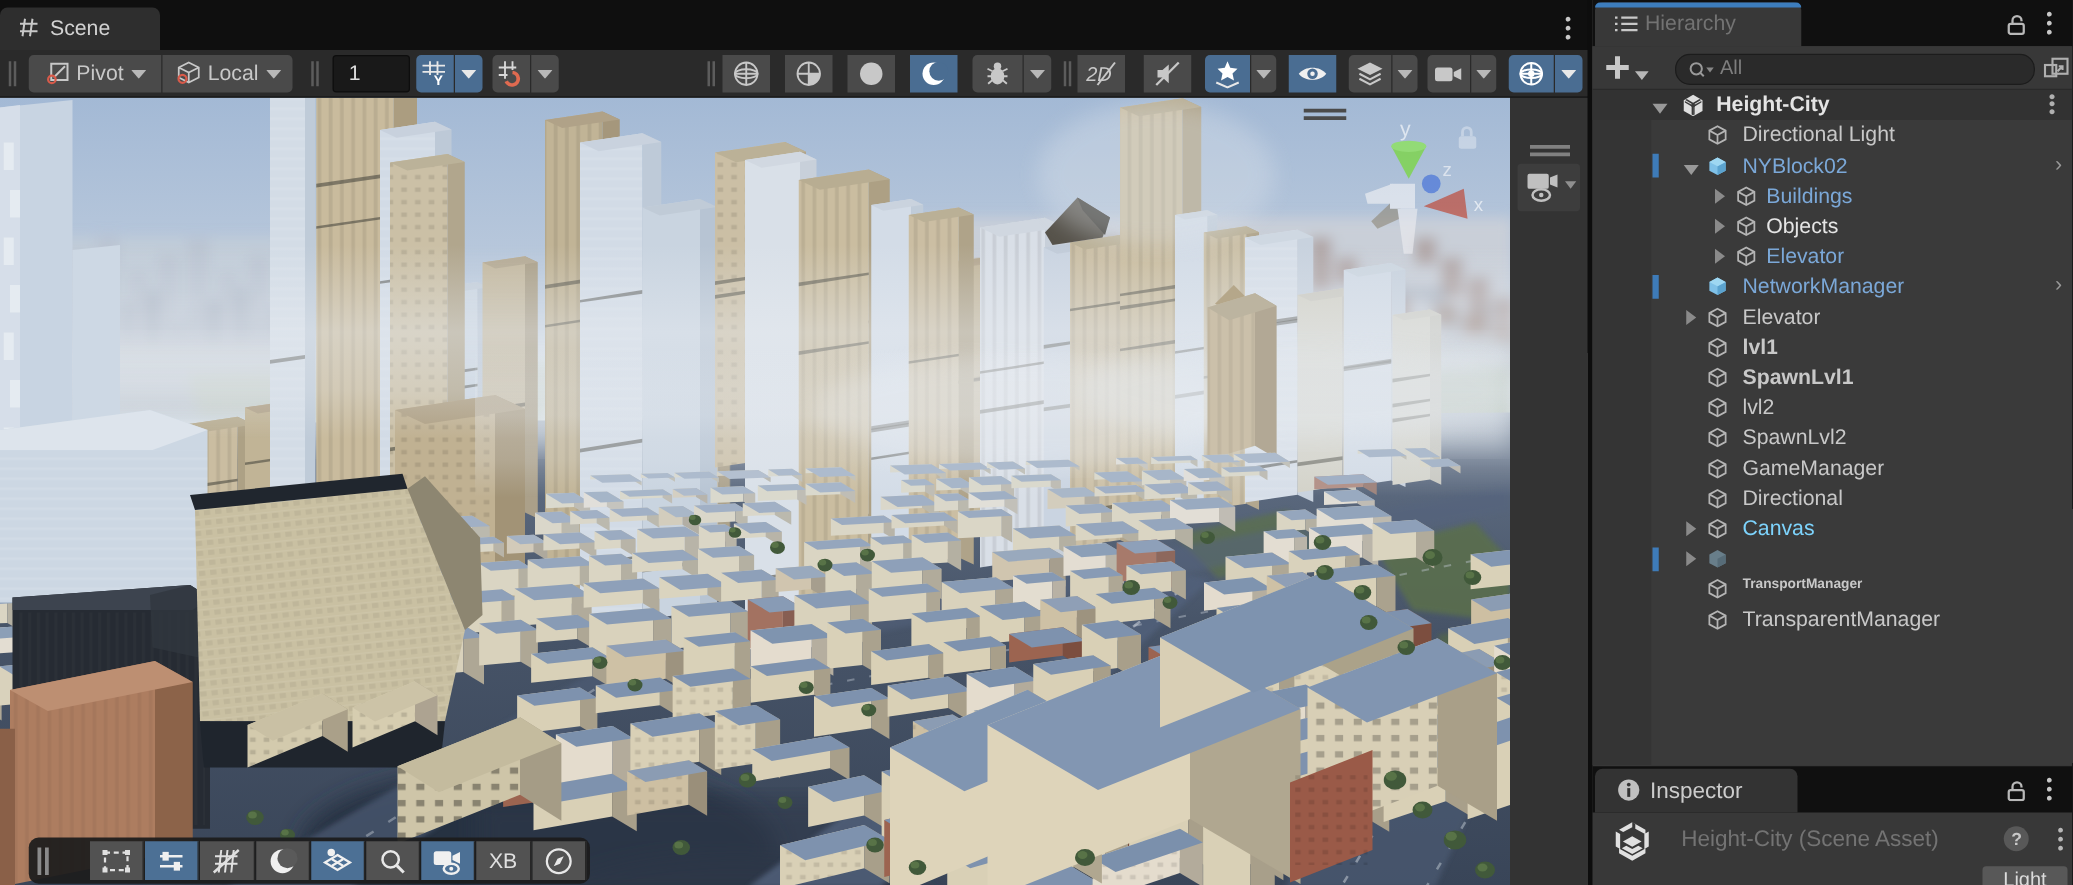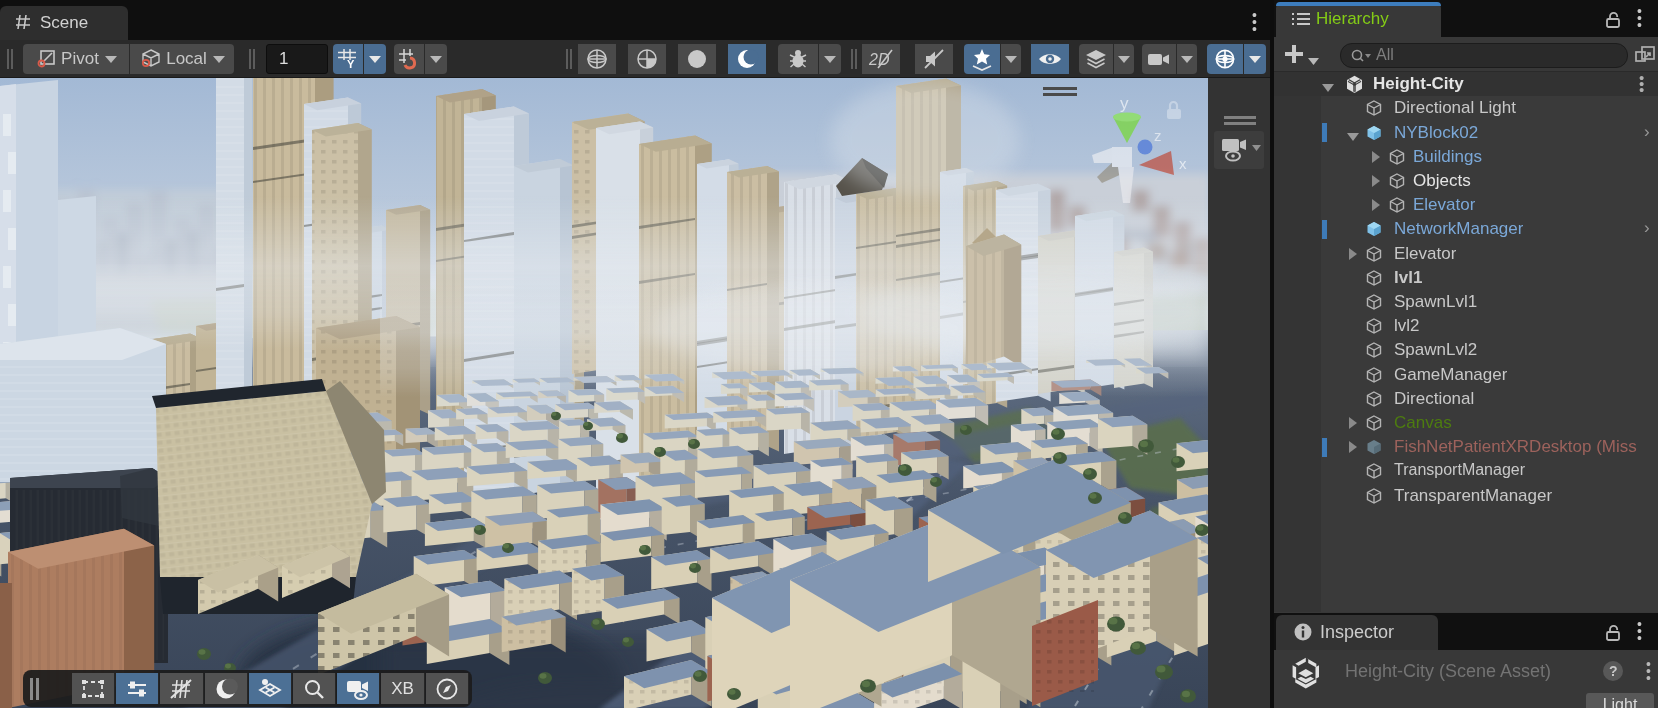--- a/index.html
+++ b/index.html
@@ -1469,21 +1469,21 @@
     <div style="position:absolute;left:1274px;top:0;width:384px;height:612px;background:#3a3a3a"></div>
     <div style="position:absolute;left:1274px;top:0;width:47px;height:612px;background:#343434"></div>
     <div style="position:absolute;left:1274px;top:0;width:384px;height:37px;background:#101010"></div>
     <div style="position:absolute;left:1276px;top:2px;width:165px;height:35px;background:#383838;border-radius:6px 6px 0 0"></div>
     <div style="position:absolute;left:1276px;top:2px;width:165px;height:4px;background:#3d7dbd;border-radius:6px 6px 0 0"></div>
     <div style="position:absolute;left:1291px;top:11px;"><svg width="20" height="16" viewBox="0 0 20 16" style="">
         <g stroke="#c8c8c8" stroke-width="1.8" fill="none">
           <path d="M6 3 L19 3 M6 8 L19 8 M6 13 L19 13 M1 3 L3 3 M1 8 L3 8 M1 13 L3 13"></path>
         </g>
       </svg></div>
-    <div style="position:absolute;left:1316px;top:9px;font-size:17px;color:#84cc16">Hierarchy</div>
+    <div style="position:absolute;left:1316px;top:9px;font-size:17px;color:#737373">Hierarchy</div>
     <div style="position:absolute;left:1604px;top:10px;"><svg width="20" height="18" viewBox="0 0 20 18" style="">
         <rect x="3" y="9" width="12" height="8" rx="1.5" fill="none" stroke="#b8b8b8" stroke-width="1.8"></rect>
         <path d="M6 9 v-2.6 a3.6 3.6 0 0 1 7.2 0 v0.6" stroke="#b8b8b8" stroke-width="1.8" fill="none"></path>
       </svg></div>
     <div style="position:absolute;left:1637px;top:8px;color:#c8c8c8;font-size:14px;line-height:7px;">•<br>•<br>•</div>
     <div style="position:absolute;left:1274px;top:37px;width:384px;height:35px;background:#383838;border-bottom:1px solid #2a2a2a"></div>
     <div style="position:absolute;left:1281px;top:41px;"><svg width="26" height="26" viewBox="0 0 26 26" style="">
         <path d="M11 4 L15 4 L15 11 L22 11 L22 15 L15 15 L15 22 L11 22 L11 15 L4 15 L4 11 L11 11 Z" fill="#c8c8c8"></path>
       </svg></div>
     <div style="position:absolute;left:1308px;top:51px;"><svg width="11" height="8" viewBox="0 0 11 8" style="">
@@ -1590,21 +1590,21 @@
           <path d="M2.5 5.5 L9 9 L15.5 5.5 M9 9 L9 16"></path>
         </g>
       </svg></div>
     <div style="position:absolute;left:1394px;top:267.7px;font-size:17px;font-weight:700;color:#c8c8c8;white-space:nowrap;max-width:264px;overflow:hidden">lvl1</div>
     <div style="position:absolute;left:1365px;top:292.9px;"><svg width="18" height="18" viewBox="0 0 18 18" style="">
         <g fill="none" stroke="#b4b4b4" stroke-width="1.4">
           <path d="M9 2 L15.5 5.5 L15.5 12.5 L9 16 L2.5 12.5 L2.5 5.5 Z"></path>
           <path d="M2.5 5.5 L9 9 L15.5 5.5 M9 9 L9 16"></path>
         </g>
       </svg></div>
-    <div style="position:absolute;left:1394px;top:291.9px;font-size:17px;font-weight:400;color:#c8c8c8;white-space:nowrap;max-width:264px;overflow:hidden">SpawnLvl1</div>
+    <div style="position:absolute;left:1394px;top:291.9px;font-size:17px;font-weight:700;color:#c8c8c8;white-space:nowrap;max-width:264px;overflow:hidden">SpawnLvl1</div>
     <div style="position:absolute;left:1365px;top:317.1px;"><svg width="18" height="18" viewBox="0 0 18 18" style="">
         <g fill="none" stroke="#b4b4b4" stroke-width="1.4">
           <path d="M9 2 L15.5 5.5 L15.5 12.5 L9 16 L2.5 12.5 L2.5 5.5 Z"></path>
           <path d="M2.5 5.5 L9 9 L15.5 5.5 M9 9 L9 16"></path>
         </g>
       </svg></div>
     <div style="position:absolute;left:1394px;top:316.1px;font-size:17px;font-weight:400;color:#c8c8c8;white-space:nowrap;max-width:264px;overflow:hidden">lvl2</div>
     <div style="position:absolute;left:1365px;top:341.3px;"><svg width="18" height="18" viewBox="0 0 18 18" style="">
         <g fill="none" stroke="#b4b4b4" stroke-width="1.4">
           <path d="M9 2 L15.5 5.5 L15.5 12.5 L9 16 L2.5 12.5 L2.5 5.5 Z"></path>
@@ -1628,39 +1628,38 @@
     <div style="position:absolute;left:1394px;top:388.7px;font-size:17px;font-weight:400;color:#c8c8c8;white-space:nowrap;max-width:264px;overflow:hidden">Directional</div>
     <div style="position:absolute;left:1348px;top:415.9px;"><svg width="10" height="14" viewBox="0 0 10 14" style="">
         <path d="M1 1 l0 12 l8 -6 z" fill="#8a8a8a"></path>
       </svg></div>
     <div style="position:absolute;left:1365px;top:413.9px;"><svg width="18" height="18" viewBox="0 0 18 18" style="">
         <g fill="none" stroke="#b4b4b4" stroke-width="1.4">
           <path d="M9 2 L15.5 5.5 L15.5 12.5 L9 16 L2.5 12.5 L2.5 5.5 Z"></path>
           <path d="M2.5 5.5 L9 9 L15.5 5.5 M9 9 L9 16"></path>
         </g>
       </svg></div>
-    <div style="position:absolute;left:1394px;top:412.9px;font-size:17px;font-weight:400;color:#4d7c0f;white-space:nowrap;max-width:264px;overflow:hidden">Canvas</div>
+    <div style="position:absolute;left:1394px;top:412.9px;font-size:17px;font-weight:400;color:#7dd3fc;white-space:nowrap;max-width:264px;overflow:hidden">Canvas</div>
     <div style="position:absolute;left:1322px;top:437.5px;width:5px;height:19px;background:#3e7bb8"></div>
     <div style="position:absolute;left:1348px;top:440.1px;"><svg width="10" height="14" viewBox="0 0 10 14" style="">
         <path d="M1 1 l0 12 l8 -6 z" fill="#8a8a8a"></path>
       </svg></div>
     <div style="position:absolute;left:1365px;top:438.1px;"><svg width="18" height="18" viewBox="0 0 18 18" style="">
         <g opacity="0.55">
           <path d="M9 2 L15.5 5.5 L15.5 12.5 L9 16 L2.5 12.5 L2.5 5.5 Z" fill="#8fb6cc"></path>
           <path d="M2.5 5.5 L9 9 L15.5 5.5 L15.5 12.5 L9 16 L9 9 Z" fill="#6f96ab"></path>
         </g>
       </svg></div>
-    <div style="position:absolute;left:1394px;top:437.1px;font-size:17px;font-weight:400;color:#9d625c;white-space:nowrap;max-width:264px;overflow:hidden">FishNetPatientXRDesktop (Miss</div>
     <div style="position:absolute;left:1365px;top:462.3px;"><svg width="18" height="18" viewBox="0 0 18 18" style="">
         <g fill="none" stroke="#b4b4b4" stroke-width="1.4">
           <path d="M9 2 L15.5 5.5 L15.5 12.5 L9 16 L2.5 12.5 L2.5 5.5 Z"></path>
           <path d="M2.5 5.5 L9 9 L15.5 5.5 M9 9 L9 16"></path>
         </g>
       </svg></div>
-    <div style="position:absolute;left:1394px;top:461.3px;font-size:16px;font-weight:400;color:#c8c8c8;white-space:nowrap;max-width:264px;overflow:hidden">TransportManager</div>
+    <div style="position:absolute;left:1394px;top:461.3px;font-size:11px;font-weight:700;color:#c8c8c8;white-space:nowrap;max-width:264px;overflow:hidden">TransportManager</div>
     <div style="position:absolute;left:1365px;top:486.5px;"><svg width="18" height="18" viewBox="0 0 18 18" style="">
         <g fill="none" stroke="#b4b4b4" stroke-width="1.4">
           <path d="M9 2 L15.5 5.5 L15.5 12.5 L9 16 L2.5 12.5 L2.5 5.5 Z"></path>
           <path d="M2.5 5.5 L9 9 L15.5 5.5 M9 9 L9 16"></path>
         </g>
       </svg></div>
     <div style="position:absolute;left:1394px;top:485.5px;font-size:17px;font-weight:400;color:#c8c8c8;white-space:nowrap;max-width:264px;overflow:hidden">TransparentManager</div>
     <div style="position:absolute;left:1274px;top:612px;width:384px;height:96px;background:#383838"></div>
     <div style="position:absolute;left:1274px;top:613px;width:384px;height:37px;background:#101010"></div>
     <div style="position:absolute;left:1276px;top:615px;width:162px;height:35px;background:#333333;border-radius:6px 6px 0 0"></div>

